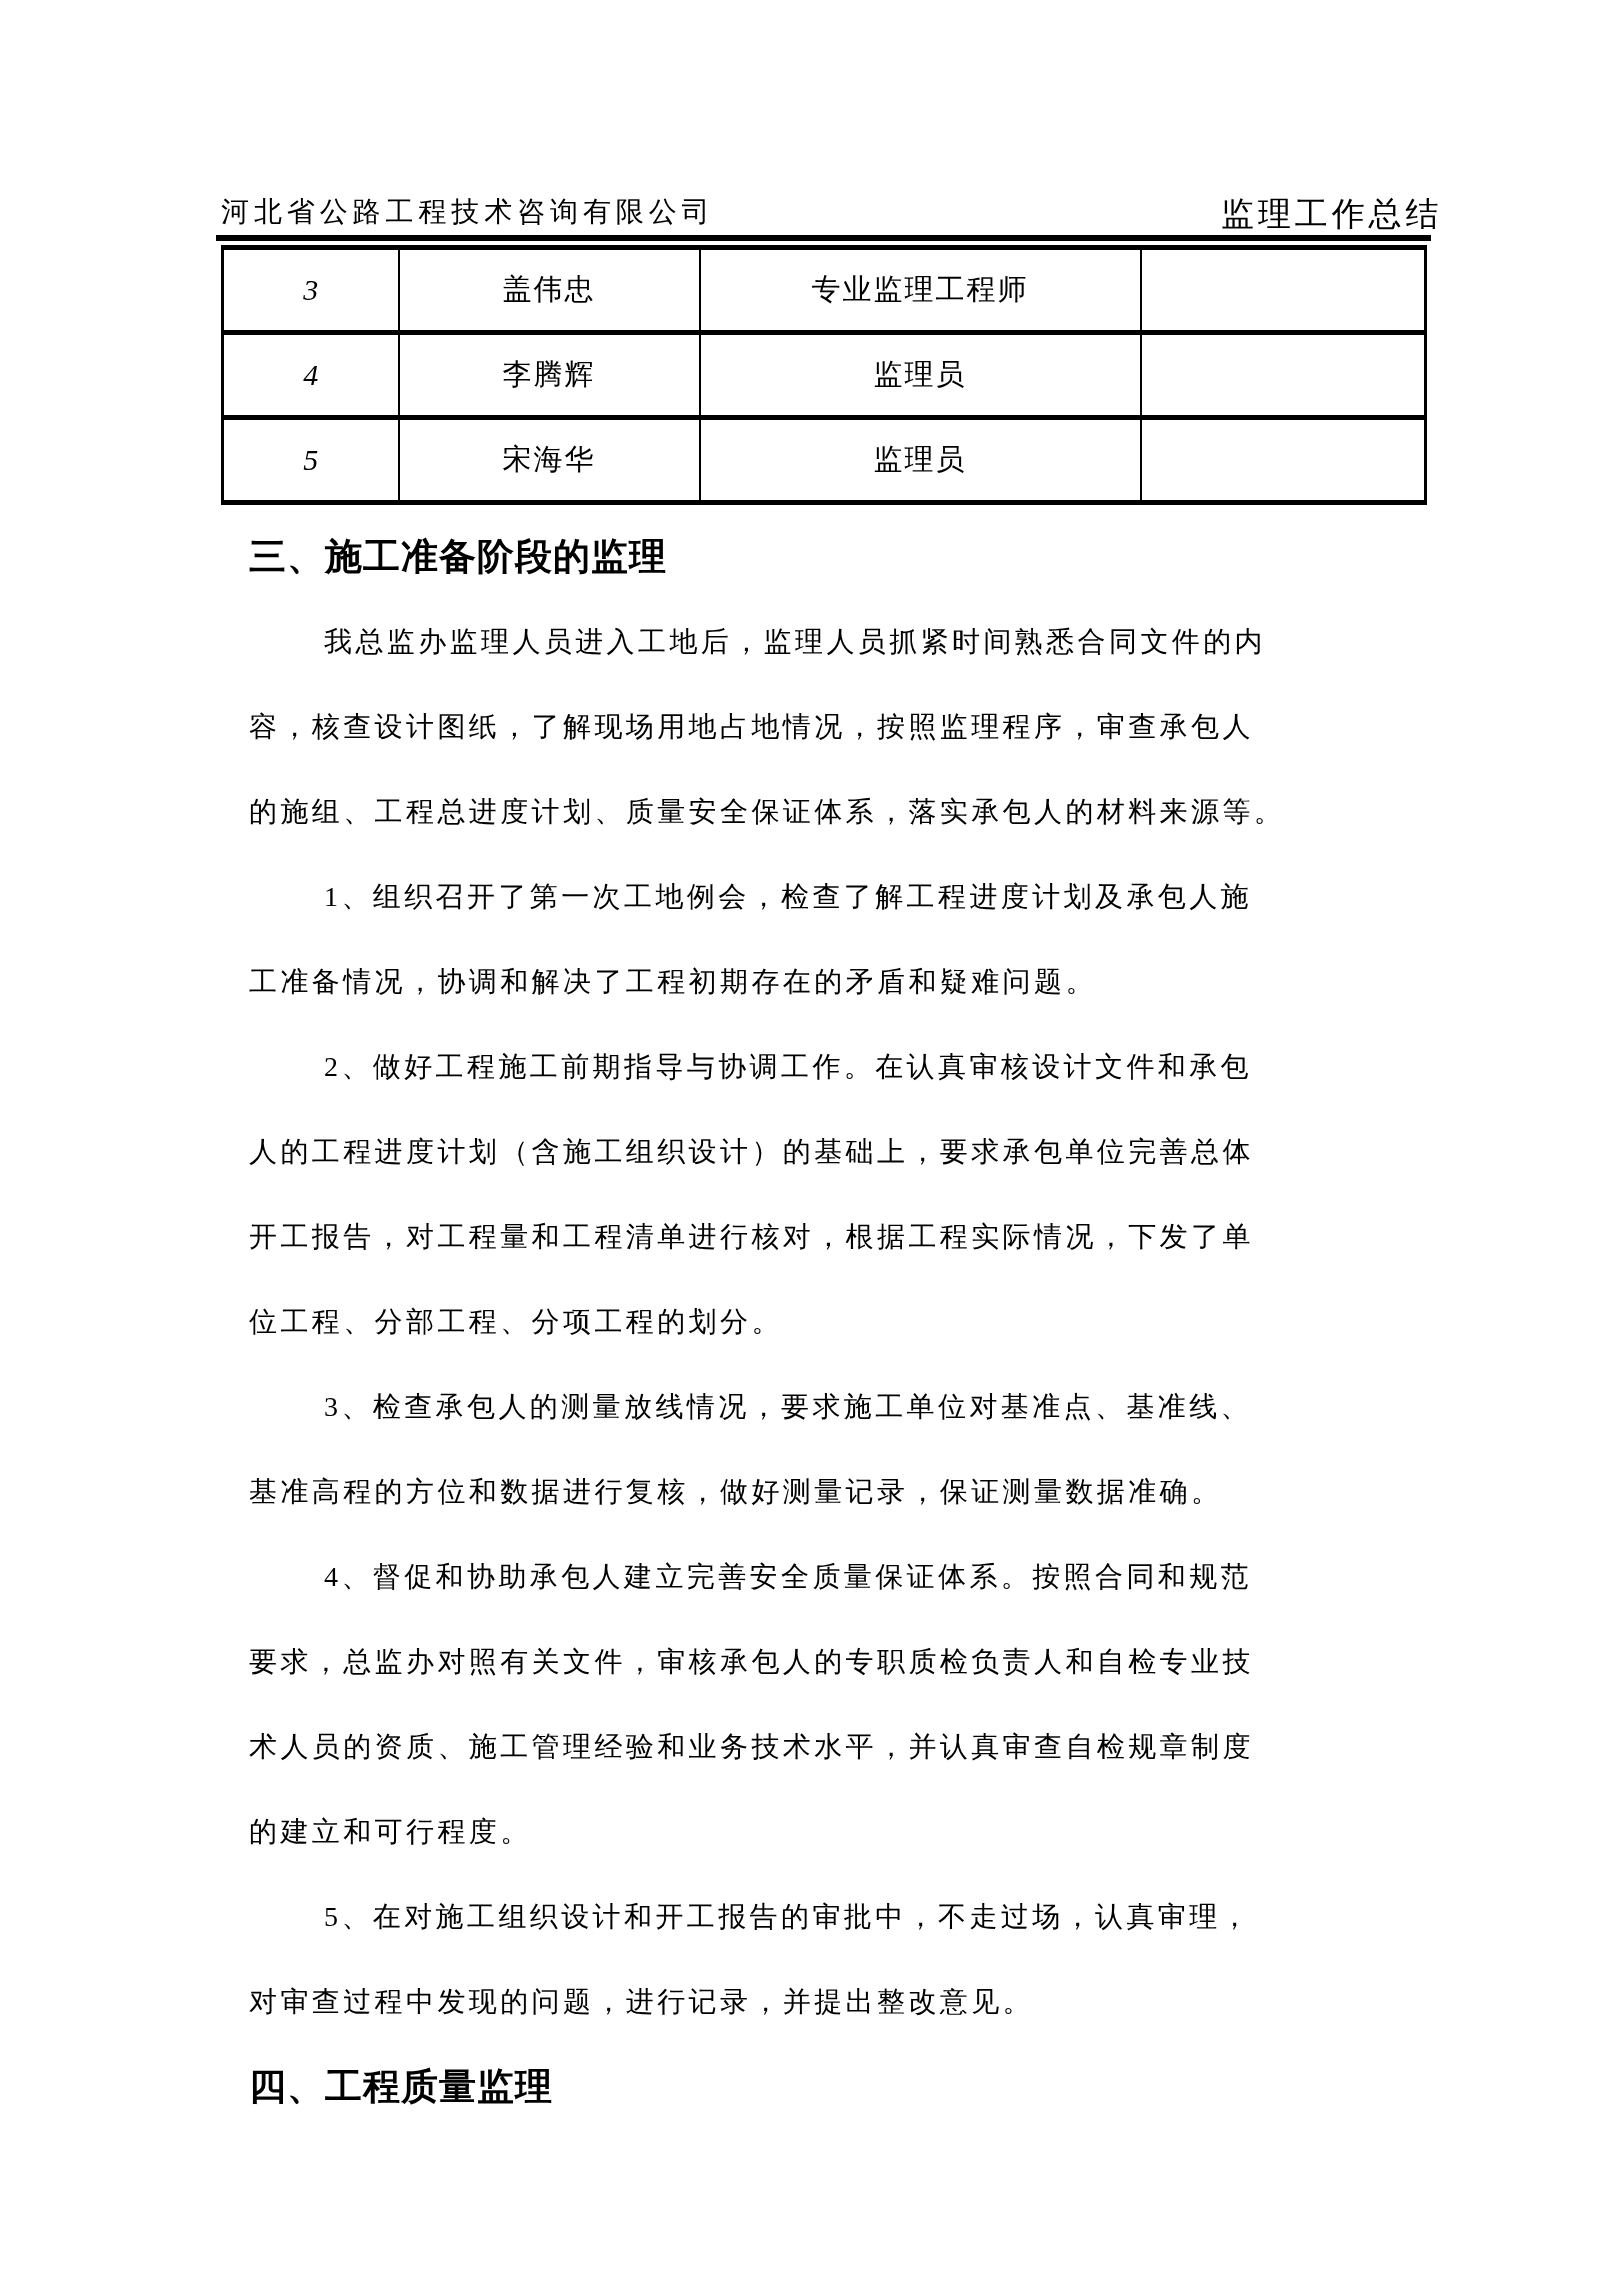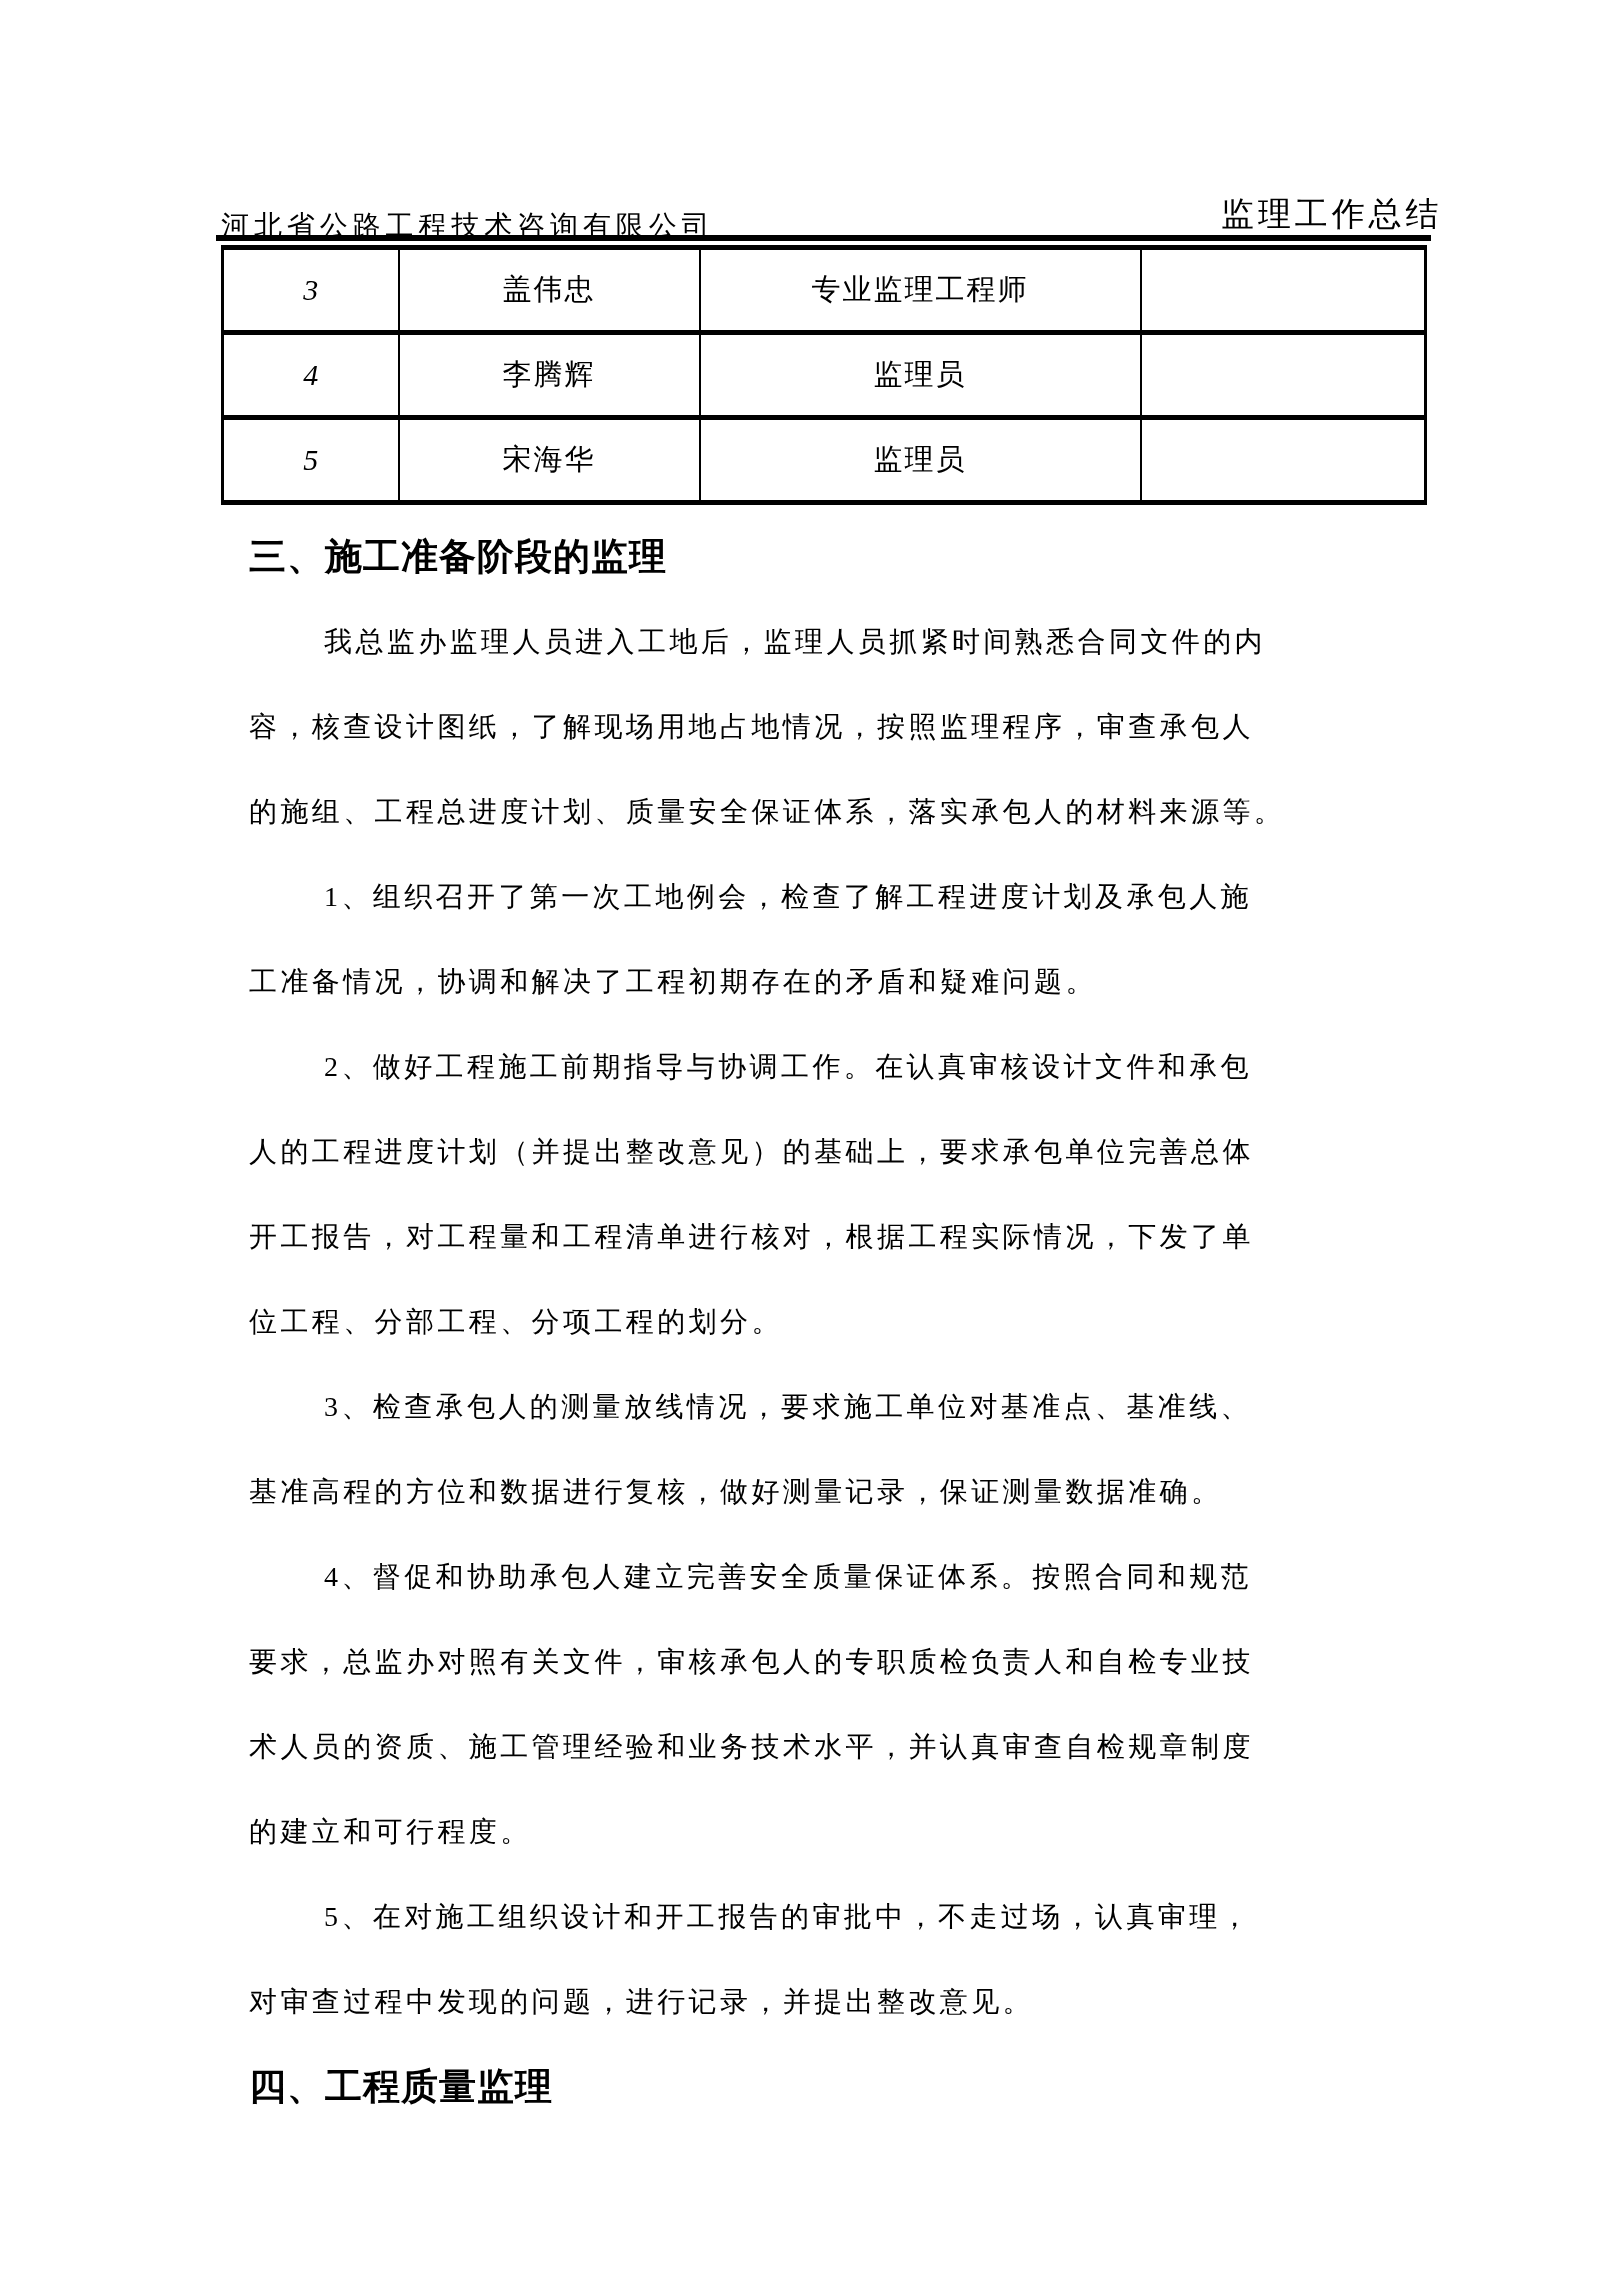--- a/index.html
+++ b/index.html
@@ -2,21 +2,21 @@
 <html><head>
 <meta charset="utf-8">
 <style>
   html,body{margin:0;padding:0;background:#ffffff;}
   .page{
     position:relative;width:1621px;height:2293px;background:#ffffff;
     font-family:"Liberation Serif","DejaVu Serif",serif;color:#000;
     overflow:hidden;
   }
   
-  .hdr-left{position:absolute;left:221px;top:207px;font-size:28px;letter-spacing:4.9px;white-space:nowrap;}
+  .hdr-left{position:absolute;left:221px;top:193px;font-size:28px;letter-spacing:4.9px;white-space:nowrap;}
   .hdr-right{position:absolute;left:1221px;top:192px;font-size:33px;letter-spacing:3.9px;white-space:nowrap;}
   .hdr-rule{position:absolute;left:216px;top:235px;width:1215px;height:5.9px;background:#000;}
   
   .roster{
     position:absolute;left:221px;top:245px;width:1204px;
     border-collapse:collapse;table-layout:fixed;border:3.9px solid #000;
   }
   .roster td{
     border-left:2.9px solid #000;border-right:2.9px solid #000;
     border-top:5.9px solid #000;border-bottom:5.9px solid #000;
@@ -81,21 +81,21 @@
 
   <div class="body-text">
 
   <div class="line heading">三、施工准备阶段的监理</div>
       <div class="line indent">我总监办监理人员进入工地后，监理人员抓紧时间熟悉合同文件的内</div>
       <div class="line plain">容，核查设计图纸，了解现场用地占地情况，按照监理程序，审查承包人</div>
       <div class="line plain">的施组、工程总进度计划、质量安全保证体系，落实承包人的材料来源等。</div>
       <div class="line indent">1、组织召开了第一次工地例会，检查了解工程进度计划及承包人施</div>
       <div class="line plain">工准备情况，协调和解决了工程初期存在的矛盾和疑难问题。</div>
       <div class="line indent">2、做好工程施工前期指导与协调工作。在认真审核设计文件和承包</div>
-      <div class="line plain">人的工程进度计划（并提出整改意见）的基础上，要求承包单位完善总体</div>
+      <div class="line plain">人的工程进度计划（含施工组织设计）的基础上，要求承包单位完善总体</div>
       <div class="line plain">开工报告，对工程量和工程清单进行核对，根据工程实际情况，下发了单</div>
       <div class="line plain">位工程、分部工程、分项工程的划分。</div>
       <div class="line indent">3、检查承包人的测量放线情况，要求施工单位对基准点、基准线、</div>
       <div class="line plain">基准高程的方位和数据进行复核，做好测量记录，保证测量数据准确。</div>
       <div class="line indent">4、督促和协助承包人建立完善安全质量保证体系。按照合同和规范</div>
       <div class="line plain">要求，总监办对照有关文件，审核承包人的专职质检负责人和自检专业技</div>
       <div class="line plain">术人员的资质、施工管理经验和业务技术水平，并认真审查自检规章制度</div>
       <div class="line plain">的建立和可行程度。</div>
       <div class="line indent">5、在对施工组织设计和开工报告的审批中，不走过场，认真审理，</div>
       <div class="line plain">对审查过程中发现的问题，进行记录，并提出整改意见。</div>

